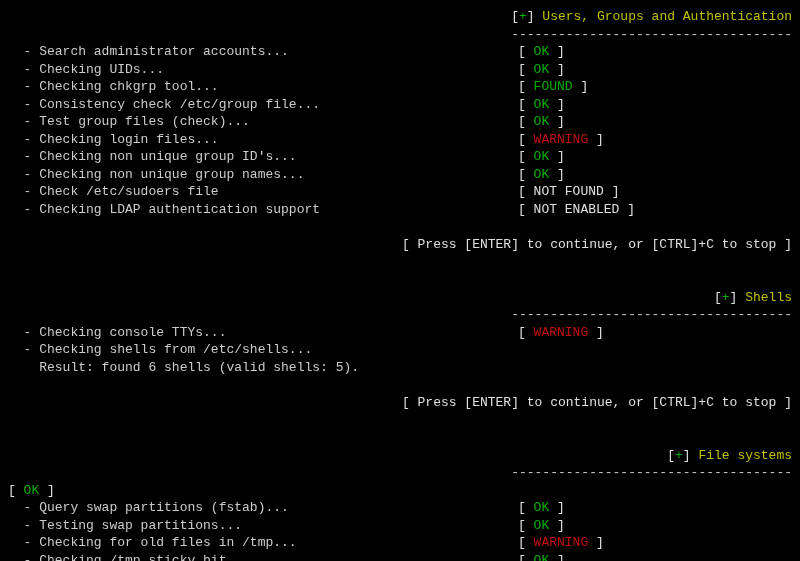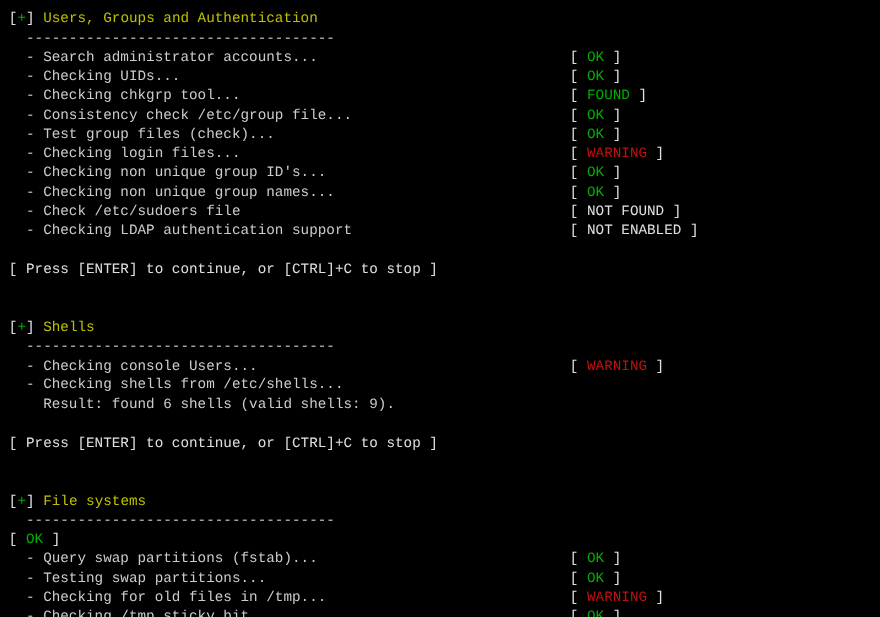--- a/index.html
+++ b/index.html
@@ -6,21 +6,21 @@
     background: #000;
     color: #ccc;
     font-family: "Courier New", monospace;
     font-size: 13px;
     line-height: 1.35;
     margin: 0;
     padding: 8px;
     width: 800px;
     box-sizing: border-box;
   }
-  .line { white-space: pre; }
+  .line { white-space: pre; text-align: right; }
   .yellow { color: #c0c000; }
   .green  { color: #00b000; }
   .red    { color: #c01010; }
   .white  { color: #e0e0e0; }
   .row { display: flex; }
   .desc { flex: 0 0 510px; white-space: pre; }
   .stat { white-space: pre; }
 </style>
 </head>
 <body>
@@ -68,28 +68,28 @@
       <span class="desc">  - Checking LDAP authentication support</span>
       <span class="stat"><span class="white">[ </span><span class="white">NOT ENABLED</span><span class="white"> ]</span></span>
     </div>
     <div class="line"> </div>
     <div class="line white">[ Press [ENTER] to continue, or [CTRL]+C to stop ]</div>
     <div class="line"> </div>
     <div class="line"> </div>
     <div class="line"><span class="white">[</span><span class="green">+</span><span class="white">] </span><span class="yellow">Shells</span></div>
     <div class="line">  ------------------------------------</div>
     <div class="row">
-      <span class="desc">  - Checking console Users...</span>
+      <span class="desc">  - Checking console TTYs...</span>
       <span class="stat"><span class="white">[ </span><span class="red">WARNING</span><span class="white"> ]</span></span>
     </div>
     <div class="row">
       <span class="desc">  - Checking shells from /etc/shells...</span>
     </div>
     <div class="row">
-      <span class="desc">    Result: found 6 shells (valid shells: 9).</span>
+      <span class="desc">    Result: found 6 shells (valid shells: 5).</span>
     </div>
     <div class="line"> </div>
     <div class="line white">[ Press [ENTER] to continue, or [CTRL]+C to stop ]</div>
     <div class="line"> </div>
     <div class="line"> </div>
     <div class="line"><span class="white">[</span><span class="green">+</span><span class="white">] </span><span class="yellow">File systems</span></div>
     <div class="line">  ------------------------------------</div>
     <div class="row">
       <span class="stat"><span class="white">[ </span><span class="green">OK</span><span class="white"> ]</span></span>
     </div>

